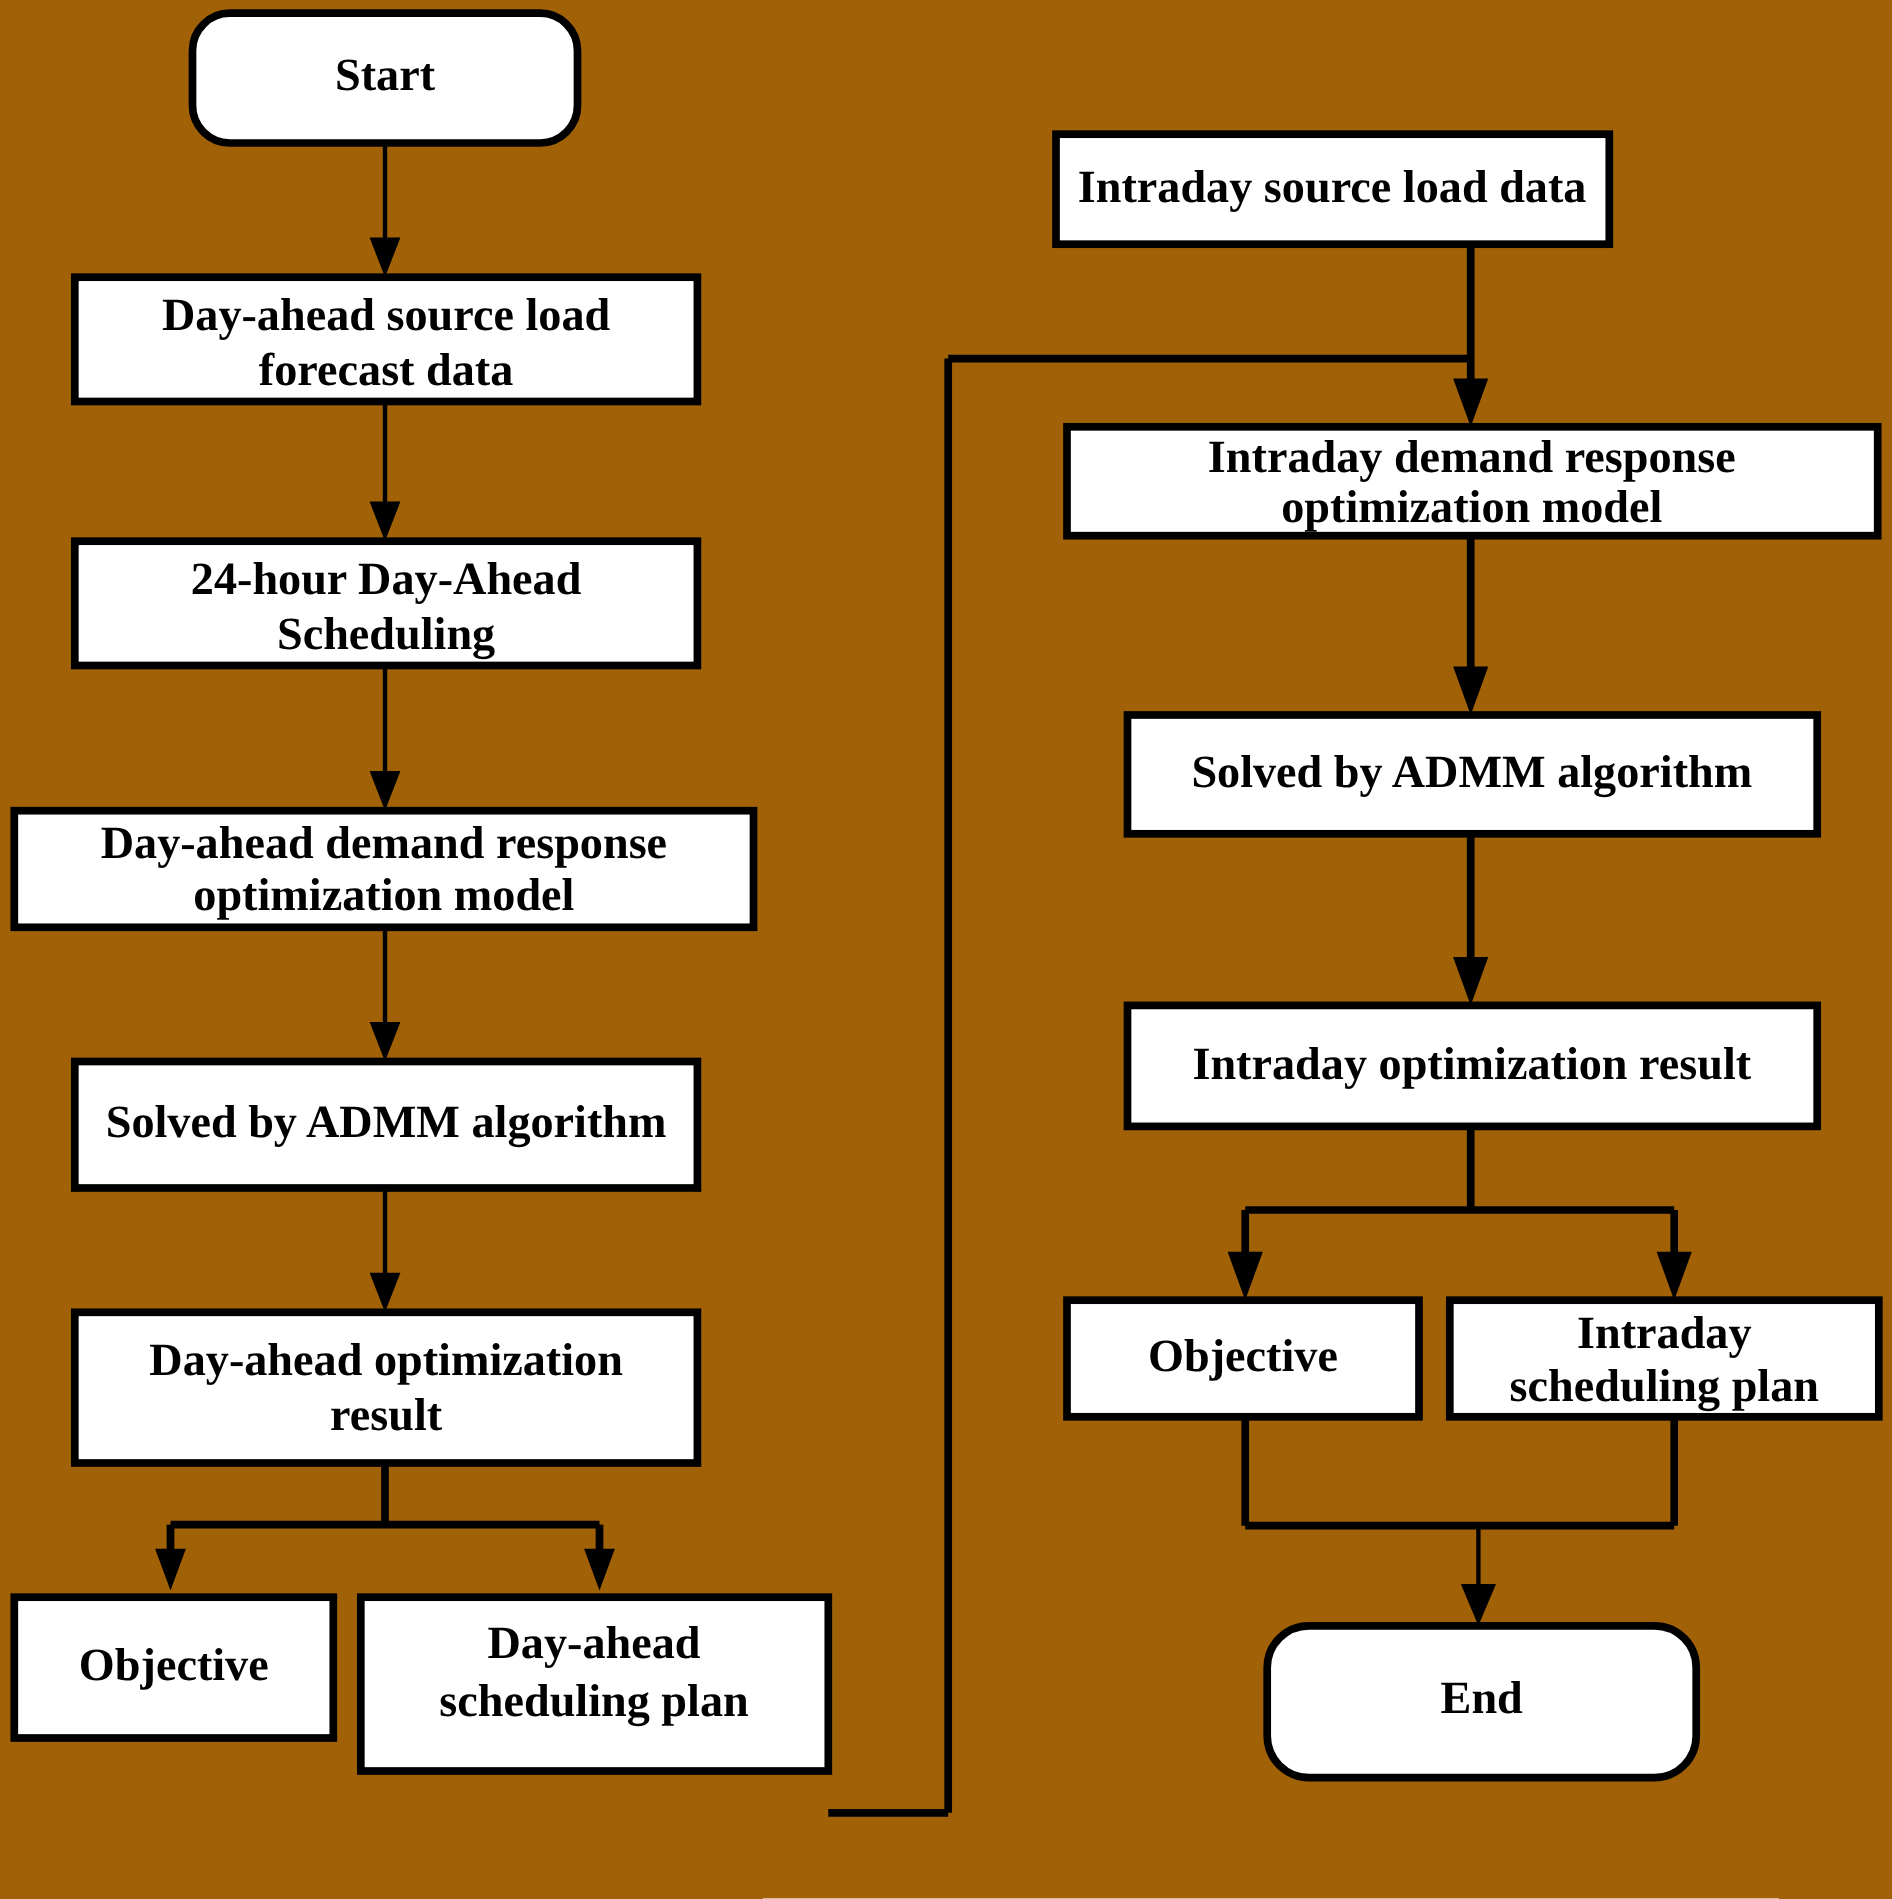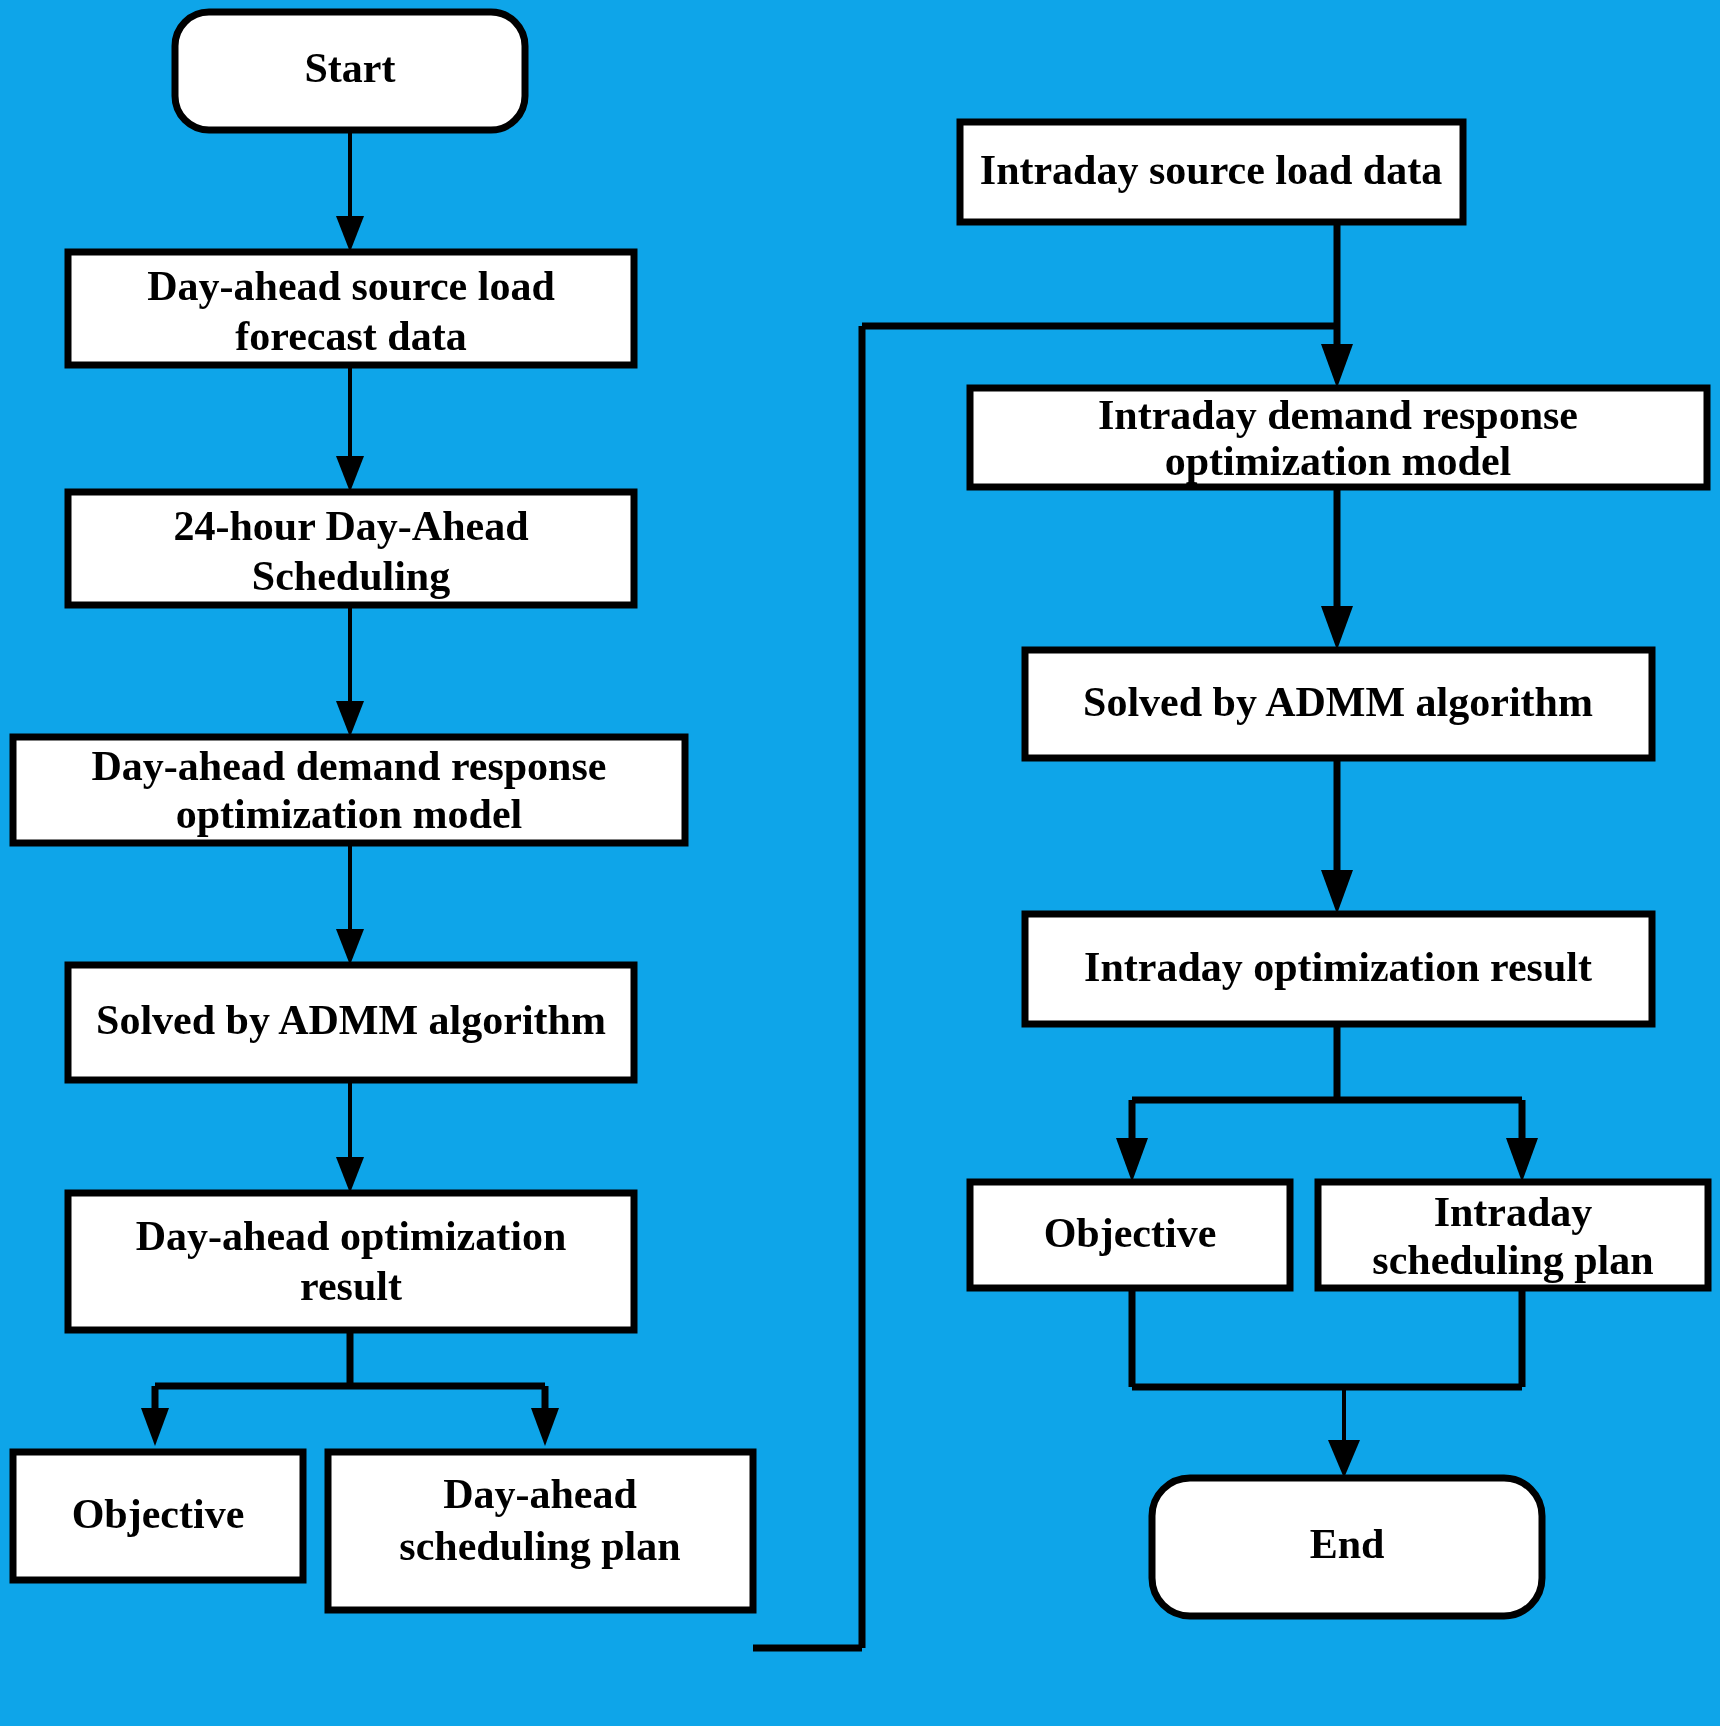--- a/index.html
+++ b/index.html
@@ -4,21 +4,21 @@
 <style>
   html, body {
     margin: 0;
     padding: 0;
     background: #ffffff;
   }
   #flowchart-root {
     position: relative;
     width: 1720px;
     height: 1726px;
-    background: #0ea5e9;
+    background: #a16207;
     font-family: "Liberation Serif", "DejaVu Serif", serif;
   }
   svg#flow-svg {
     display: block;
     width: 1720px;
     height: 1726px;
   }
   .node-rect {
     fill: #ffffff;
     stroke: #000000;

